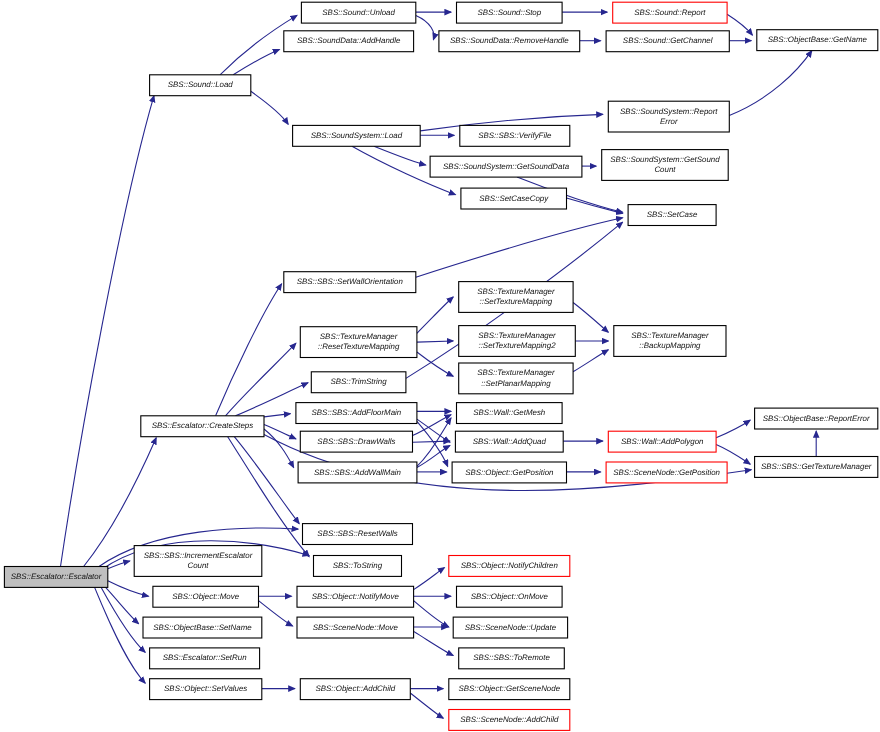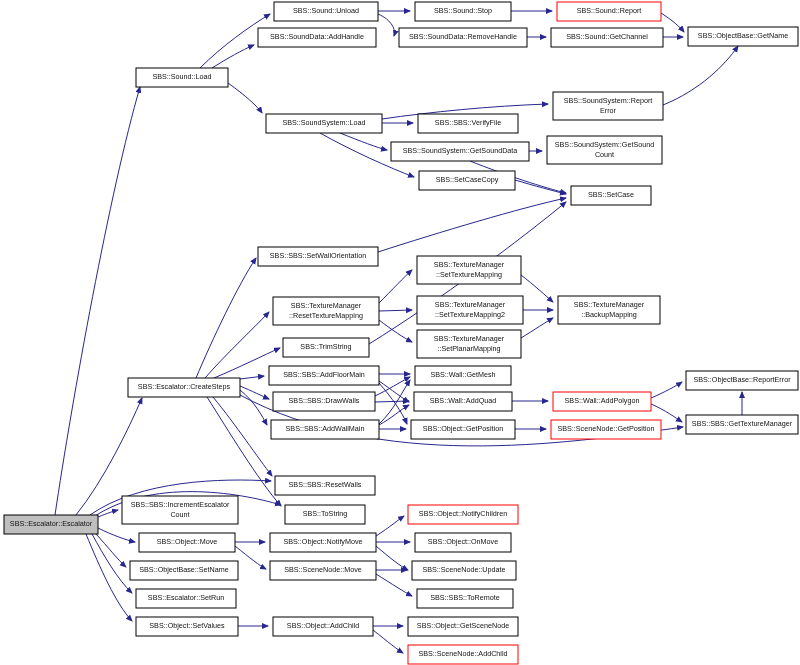--- a/index.html
+++ b/index.html
@@ -1,17 +1,17 @@
 <!DOCTYPE html>
 <html><head>
 <meta charset="utf-8">
 <style>
   html,body{margin:0;padding:0;background:#ffffff;}
   body{font-family:"Liberation Sans", sans-serif;}
-  #canvas-wrap{position:relative;width:800px;height:665px;overflow:hidden;background:#fff;}
+  #canvas-wrap{position:relative;width:800px;height:665px;overflow:hidden;background:#fff;font-style:italic;}
   svg#graph{position:absolute;left:0;top:0;width:800px;height:665px;}
   .node-rect{fill:#ffffff;stroke:#000000;stroke-width:1;}
   .node-rect.root{fill:#bfbfbf;stroke:#000000;}
   .node-rect.alert{fill:#ffffff;stroke:#ff0000;stroke-width:1;}
   .node-label{font-family:"Liberation Sans", sans-serif;font-size:7.2px;fill:#111111;
     text-anchor:middle;dominant-baseline:middle;white-space:pre;}
   .edge{fill:none;stroke:#27278f;stroke-width:1;}
   .arrow-head{fill:#27278f;}
 </style>
 </head>

